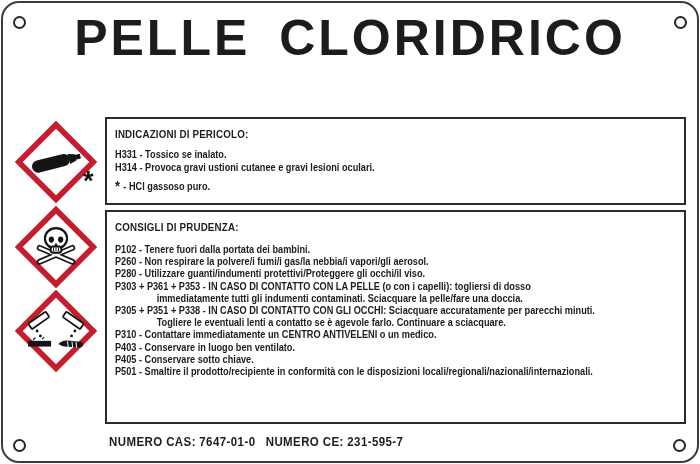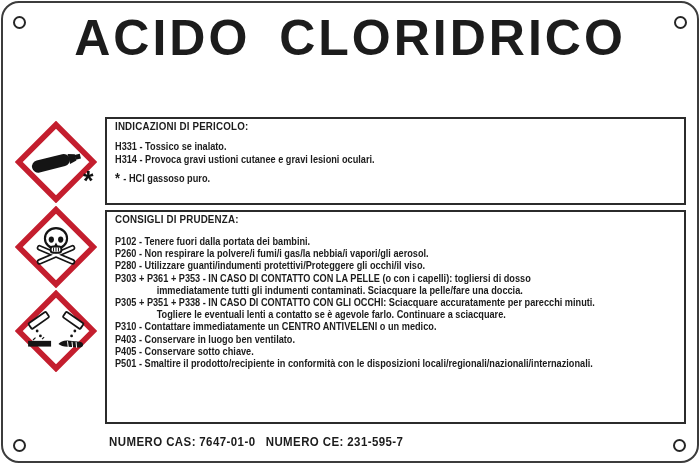--- a/index.html
+++ b/index.html
@@ -15,21 +15,21 @@
   .title{position:absolute;left:0;right:0;top:6px;text-align:center;
     font-size:50px;font-weight:bold;letter-spacing:3px;word-spacing:12px;
     white-space:nowrap;color:#1c1c1c;}
   .picto{position:absolute;left:12px;width:82px;height:82px;}
   .picto.p1{top:118px;}
   .picto.p2{top:203px;}
   .picto.p3{top:287px;}
   .asterisk-mark{position:absolute;left:80px;top:163px;font-size:27px;
     font-weight:bold;color:#111;}
   .txtbox{position:absolute;left:102px;width:581px;border:2px solid #2b2b2b;
-    box-sizing:border-box;padding:0 8px;background:#fff;overflow:hidden;}
+    box-sizing:border-box;padding:8px 8px;background:#fff;overflow:hidden;}
   .box1{top:114px;height:88px;}
   .box2{top:207px;height:214px;}
   .condensed{transform:scaleX(0.85);transform-origin:0 0;width:117%;}
   .box-heading{font-size:11.5px;font-weight:bold;letter-spacing:0.2px;
     margin:1px 0 8px 0;white-space:nowrap;}
   .box2 .box-heading{margin-bottom:10px;}
   .hline{font-size:10.8px;font-weight:bold;line-height:13px;white-space:nowrap;}
   .pline{font-size:10.8px;font-weight:bold;line-height:12.2px;white-space:nowrap;}
   .pline.indent{margin-left:49px;}
   .starline{margin-top:5px;}
@@ -44,21 +44,21 @@
 </head>
 <body>
 
 <div class="sign">
 
   <div class="hole tl"></div>
   <div class="hole tr"></div>
   <div class="hole bl"></div>
   <div class="hole br"></div>
 
-  <div class="title">ACIDO CLORIDRICO</div>
+  <div class="title">PELLE CLORIDRICO</div>
 
   <div class="picto p1">
     <svg viewBox="0 0 100 100" width="82" height="82">
       <path d="M50 4.5 L95.5 50 L50 95.5 L4.5 50 Z" fill="#ffffff" stroke="#C41E2E" stroke-width="7"></path>
       <g transform="rotate(-14 48 50)">
         <rect x="20" y="43" width="47" height="15" rx="7.5" fill="#141414"></rect>
         <path d="M66 44.5 L74.5 46.8 L74.5 54.7 L66 57 Z" fill="#141414"></path>
         <rect x="74" y="47.6" width="6.5" height="6" fill="#141414"></rect>
       </g>
     </svg>

